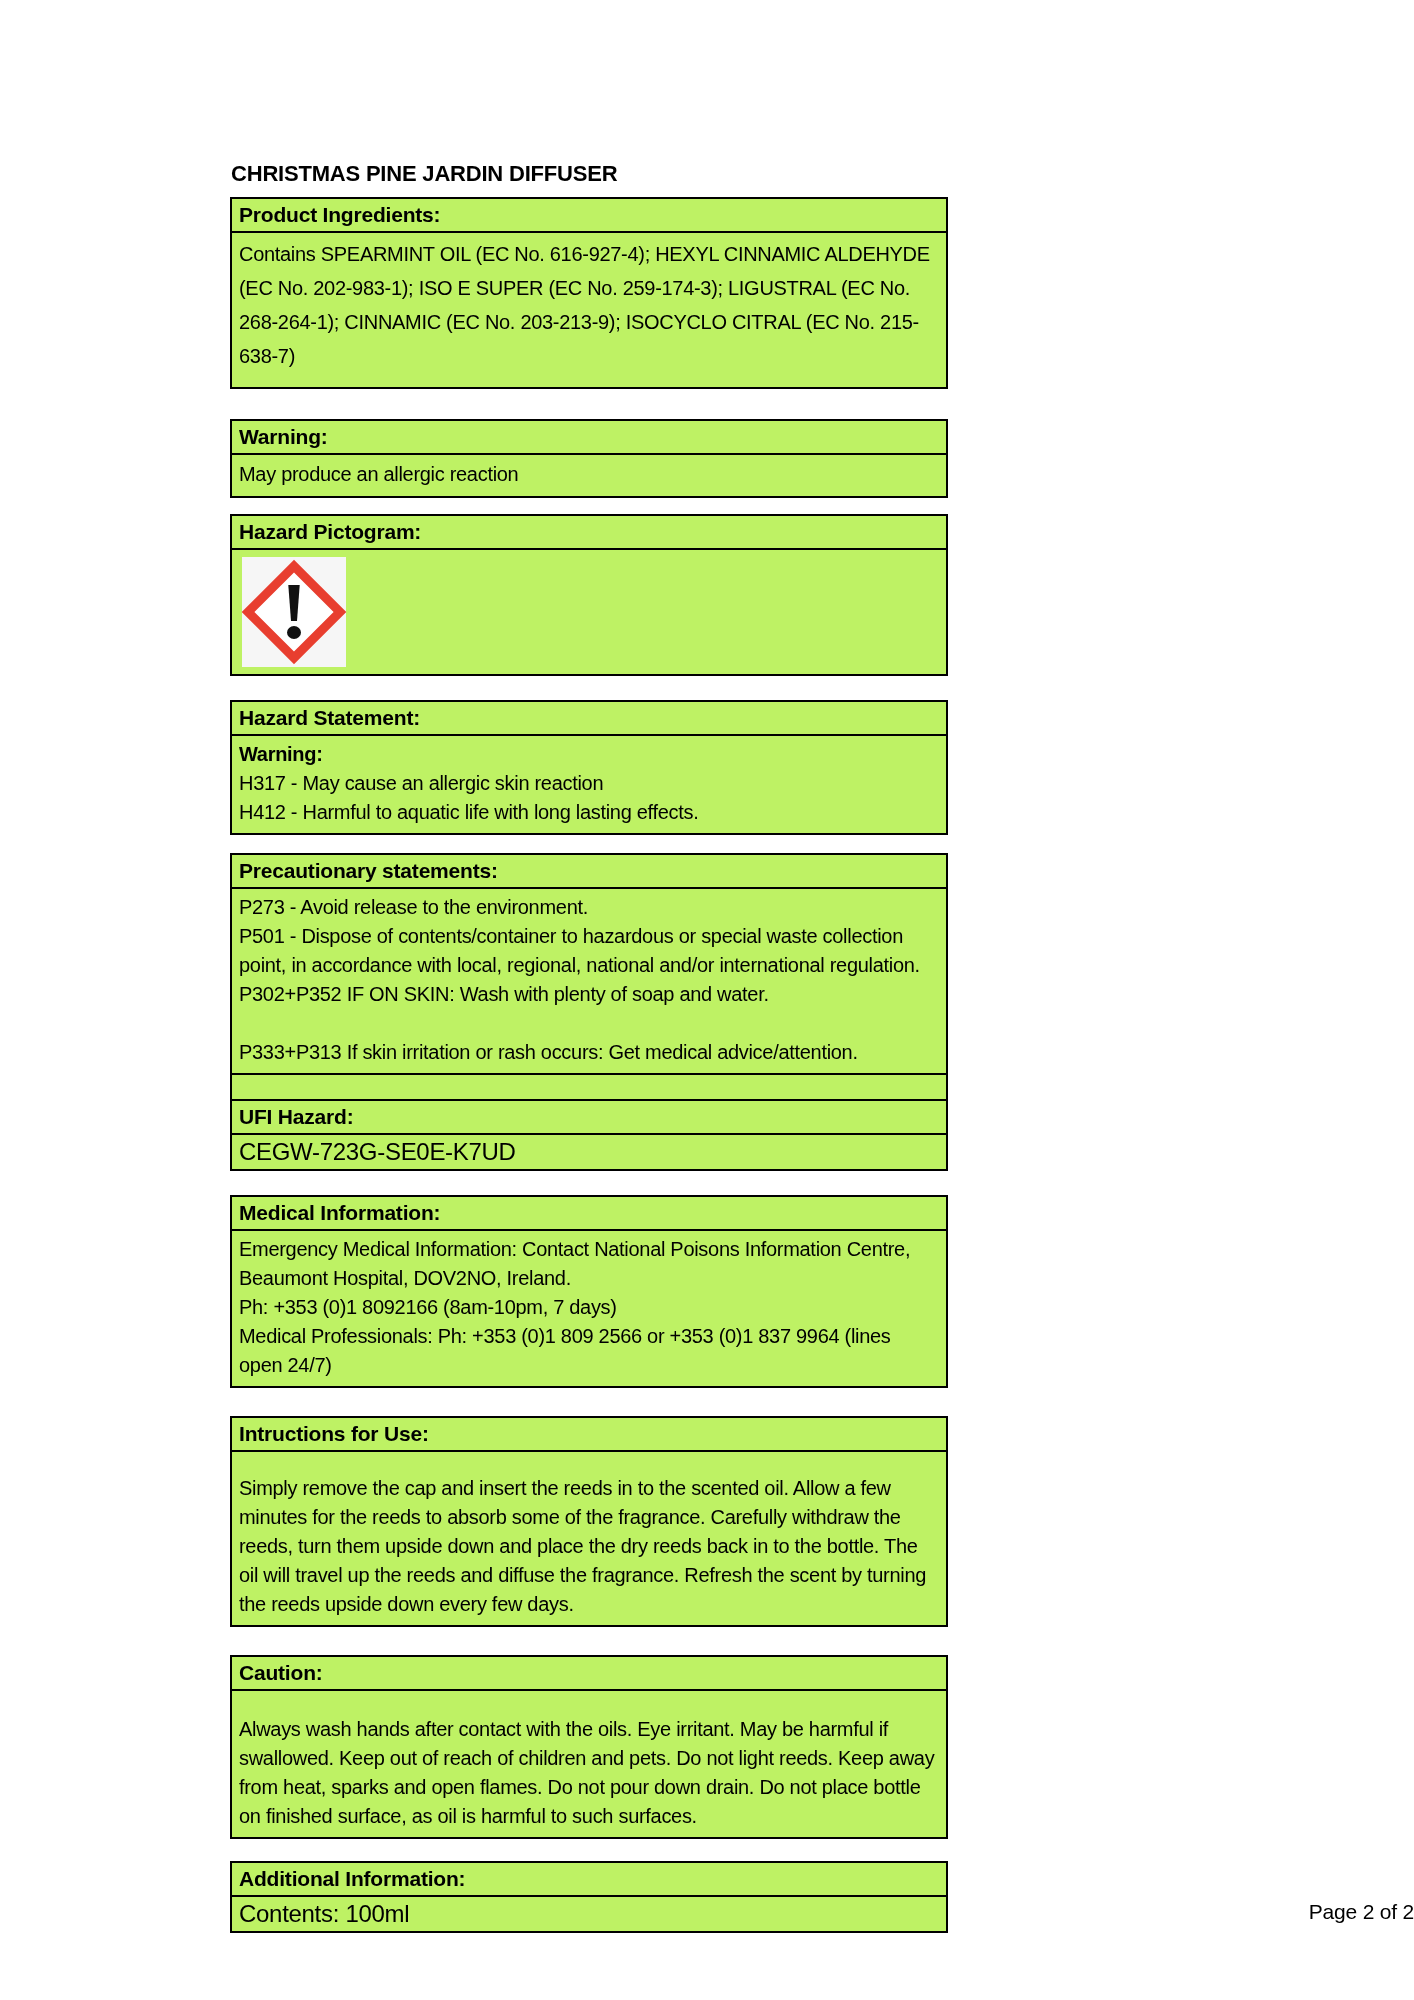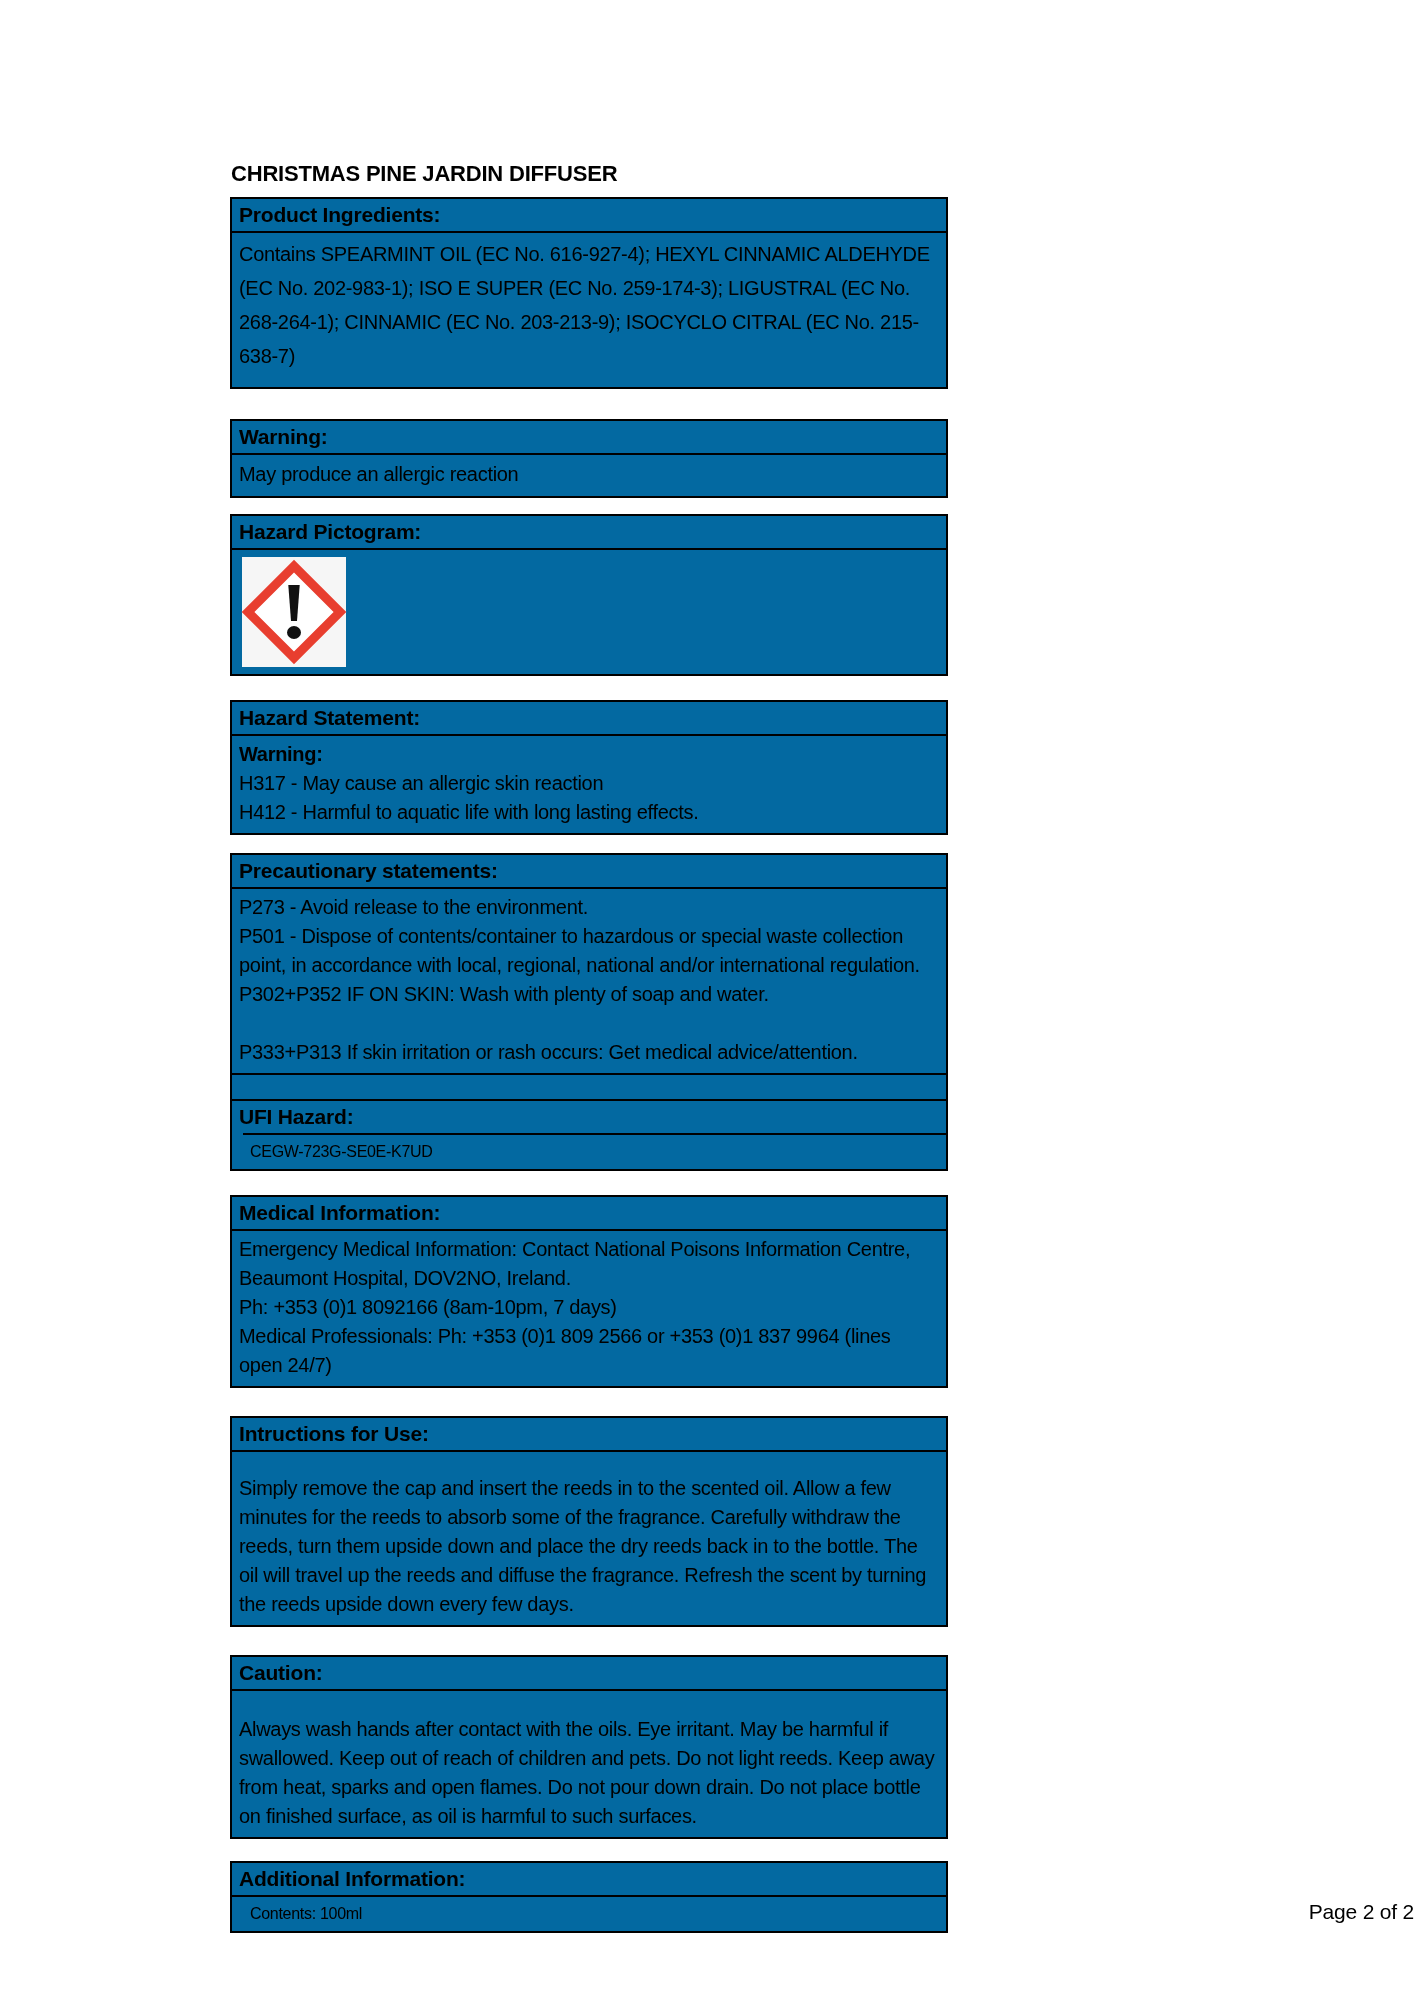--- a/index.html
+++ b/index.html
@@ -23,21 +23,21 @@
   .doc-title {
     font-weight: bold;
     font-size: 22px;
     line-height: 30px;
     margin: 9px 0 8px 1px;
     letter-spacing: -0.2px;
   }
   .box {
     border: 2px solid #000000;
     box-sizing: border-box;
-    background: #0369a1;
+    background: #bef264;
   }
   .hdr {
     font-weight: bold;
     font-size: 21px;
     line-height: 28px;
     padding: 2px 7px;
     border-bottom: 2px solid #000000;
     letter-spacing: -0.2px;
   }
   .bd {
@@ -50,25 +50,24 @@
   .row { border-top: 2px solid #000000; }
   .row-empty { height: 24px; }
   .row-hdr {
     font-weight: bold;
     font-size: 21px;
     line-height: 28px;
     padding: 2px 7px;
     letter-spacing: -0.2px;
   }
   .row-val {
-    font-size: 16px;
+    font-size: 24px;
     line-height: 30px;
     padding: 2px 7px;
     letter-spacing: -0.3px;
-    margin-left: 11px;
   }
   
   .box-ingredients .bd { line-height: 34px; padding-bottom: 14px; }
   .mb-30 { margin-bottom: 30px; }
   .mb-28 { margin-bottom: 28px; margin-top: 28px; }
   .mb-24 { margin-bottom: 24px; }
   .mb-22 { margin-bottom: 22px; }
   .mb-18 { margin-bottom: 18px; }
   .mb-16 { margin-bottom: 16px; }
   .bd-hazard { line-height: 29px; }

